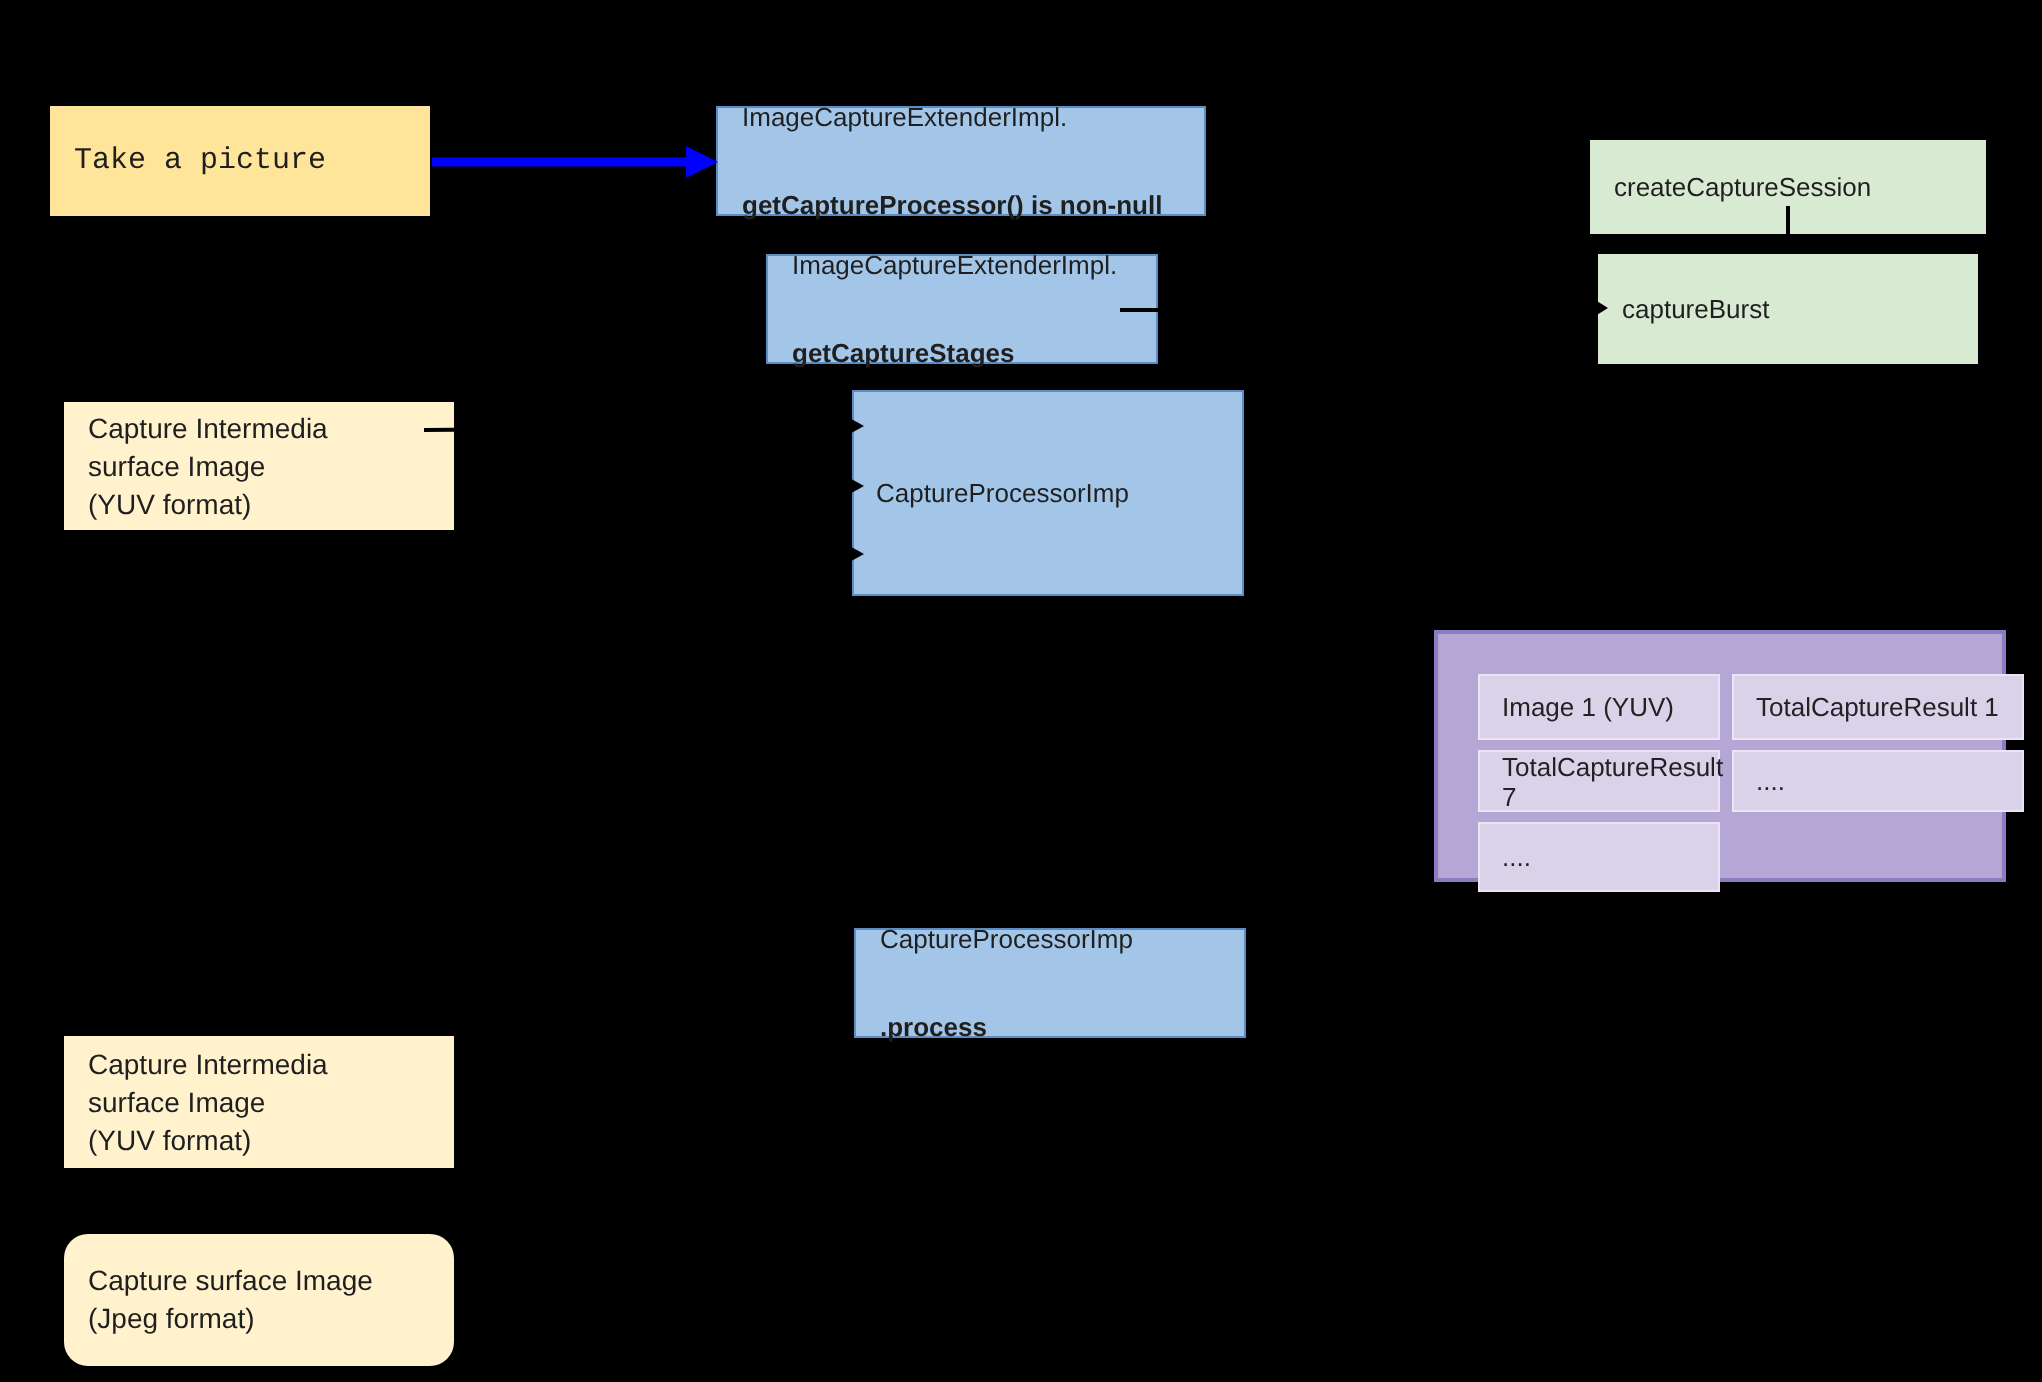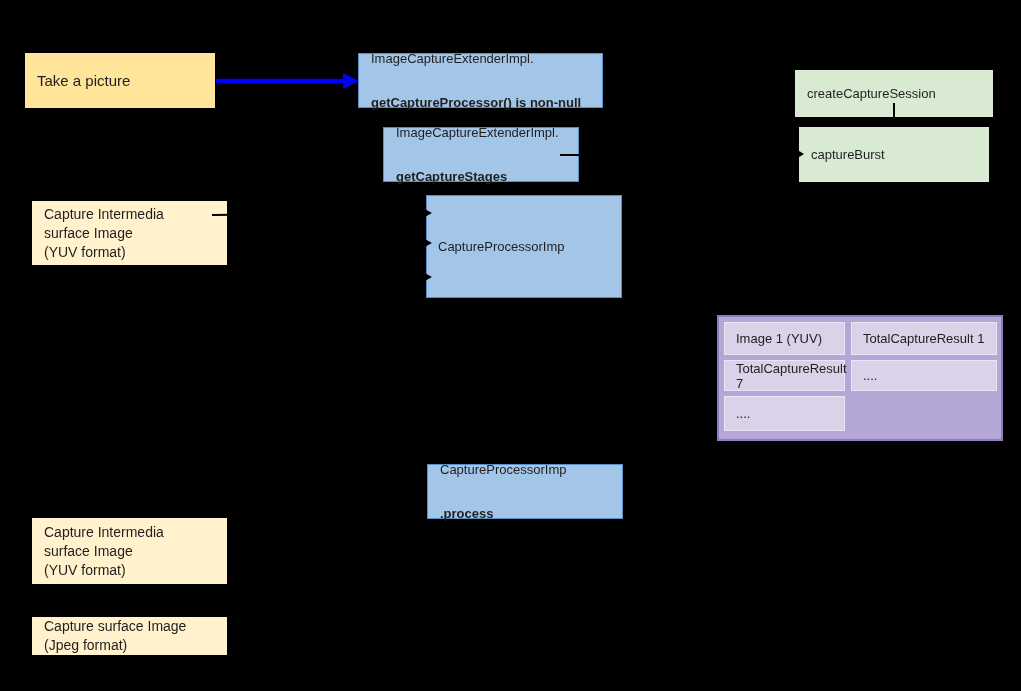--- a/index.html
+++ b/index.html
@@ -17,34 +17,34 @@
   .green{background:#d9ead3;}
   .f13{font-size:13px;}
   .f15{font-size:15px;}
   .pad12{padding-left:12px;padding-right:8px;}
   .pad11{padding-left:11px;padding-right:8px;}
   .cream .ln{line-height:19px;font-size:14px;}
   .ptable{
     position:absolute;left:717px;top:315px;width:286px;height:126px;
     background:#b4a7d6;border:2px solid #8e7cc3;box-sizing:border-box;
     display:grid;grid-template-columns:121px 146px;grid-template-rows:33px 31px 35px;
-    column-gap:6px;row-gap:5px;padding:5px;align-content:start;
+    column-gap:6px;row-gap:5px;padding:20px;align-content:start;
   }
   .pcell{
     background:#d9d2e9;border:1px solid #eae4f4;box-sizing:border-box;
     display:flex;align-items:center;padding-left:11px;font-size:13px;color:#222;
   }
   .overlay{position:absolute;left:0;top:0;pointer-events:none;}
 </style>
 </head>
 <body>
 
 <div class="stage">
 
-  <div class="box yellow f15 pad12" style="left:25px;top:53px;width:190px;height:55px;">
+  <div class="box yellow f15 pad12" style="left:25px;top:53px;width:190px;height:55px;font-family:Liberation Mono, monospace;">
     <div class="ln">Take a picture</div>
   </div>
 
   <div class="box blue f13 pad12" style="left:358px;top:53px;width:245px;height:55px;">
     <div class="ln">ImageCaptureExtenderImpl.</div>
     <div class="ln bold">getCaptureProcessor() is non-null</div>
   </div>
 
   <div class="box blue f13 pad12" style="left:383px;top:127px;width:196px;height:55px;">
     <div class="ln">ImageCaptureExtenderImpl.</div>
@@ -81,21 +81,21 @@
     <div class="ln">CaptureProcessorImp</div>
     <div class="ln bold">.process</div>
   </div>
 
   <div class="box cream pad12" style="left:32px;top:518px;width:195px;height:66px;">
     <div class="ln">Capture Intermedia</div>
     <div class="ln">surface Image</div>
     <div class="ln">(YUV format)</div>
   </div>
 
-  <div class="box cream pad12" style="left:32px;top:617px;width:195px;height:38px;">
+  <div class="box cream pad12" style="left:32px;top:617px;width:195px;height:66px;border-radius:12px;">
     <div class="ln">Capture surface Image</div>
     <div class="ln">(Jpeg format)</div>
   </div>
 
   <svg class="overlay" width="1021" height="691" viewBox="0 0 1021 691">
 
     <g>
       <line x1="216" y1="81" x2="345" y2="81" stroke="#0000ff" stroke-width="4.5"></line>
       <polygon points="343,73 359,81 343,89" fill="#0000ff"></polygon>
     </g>

